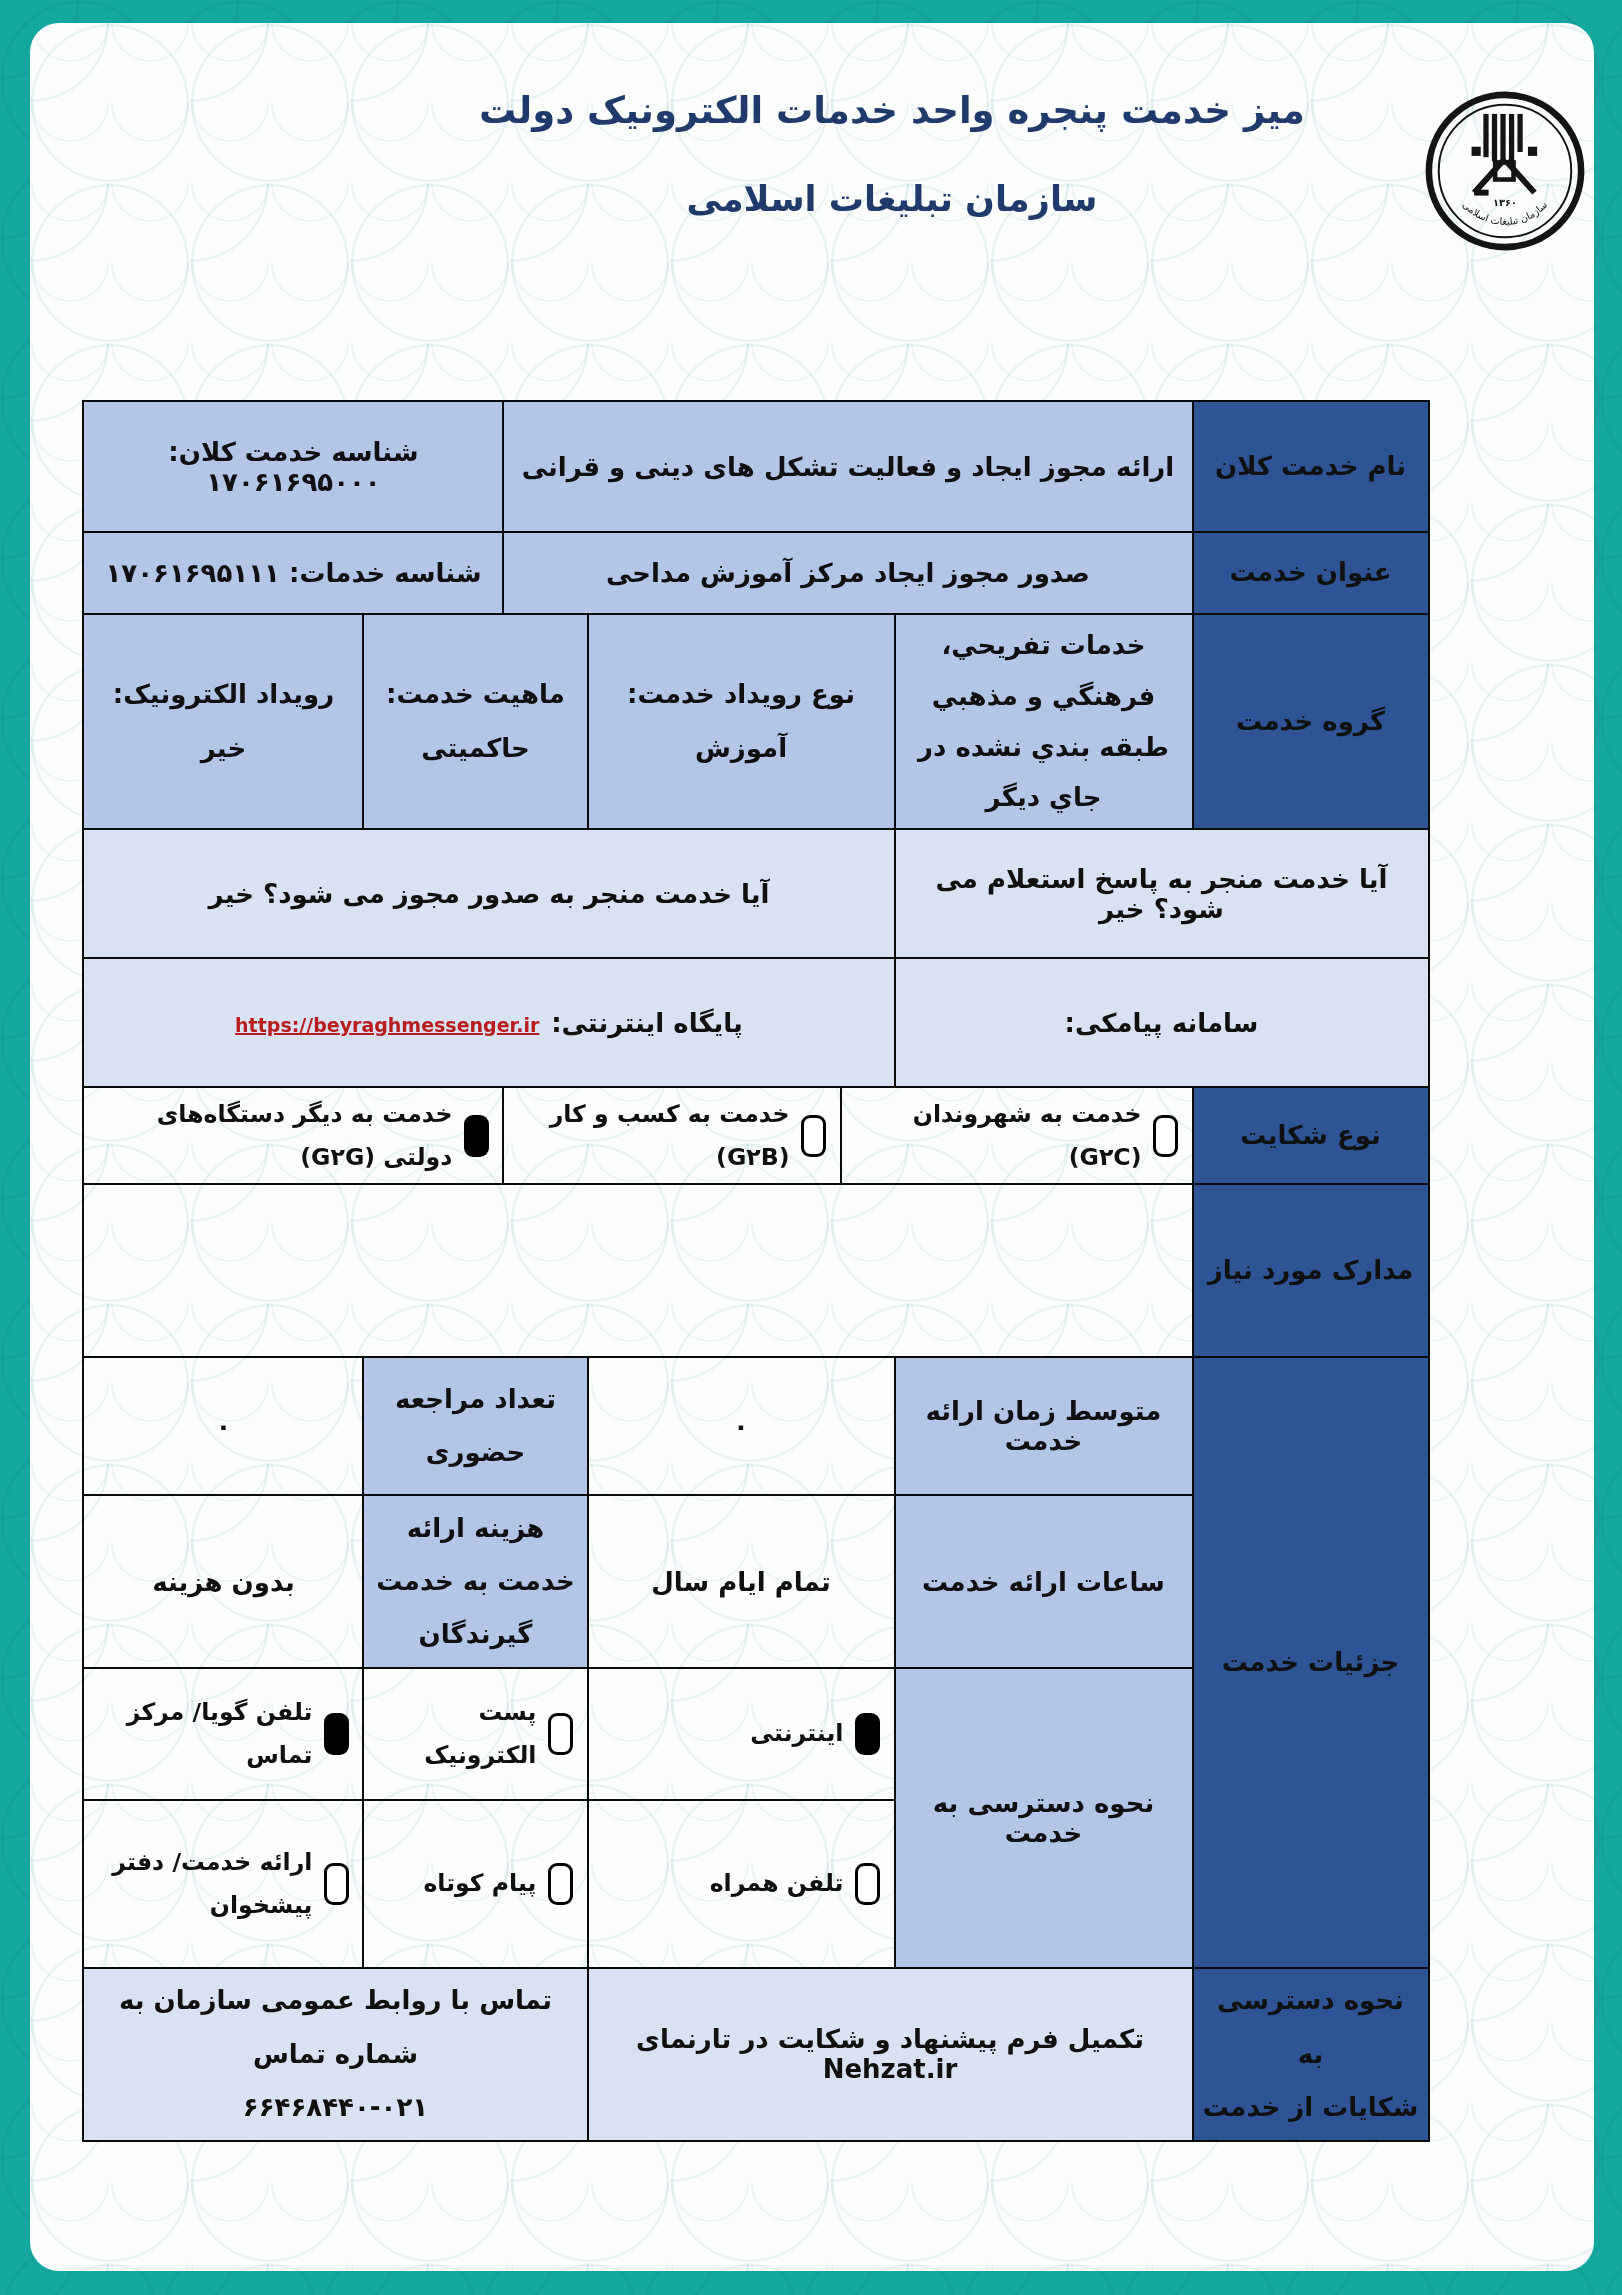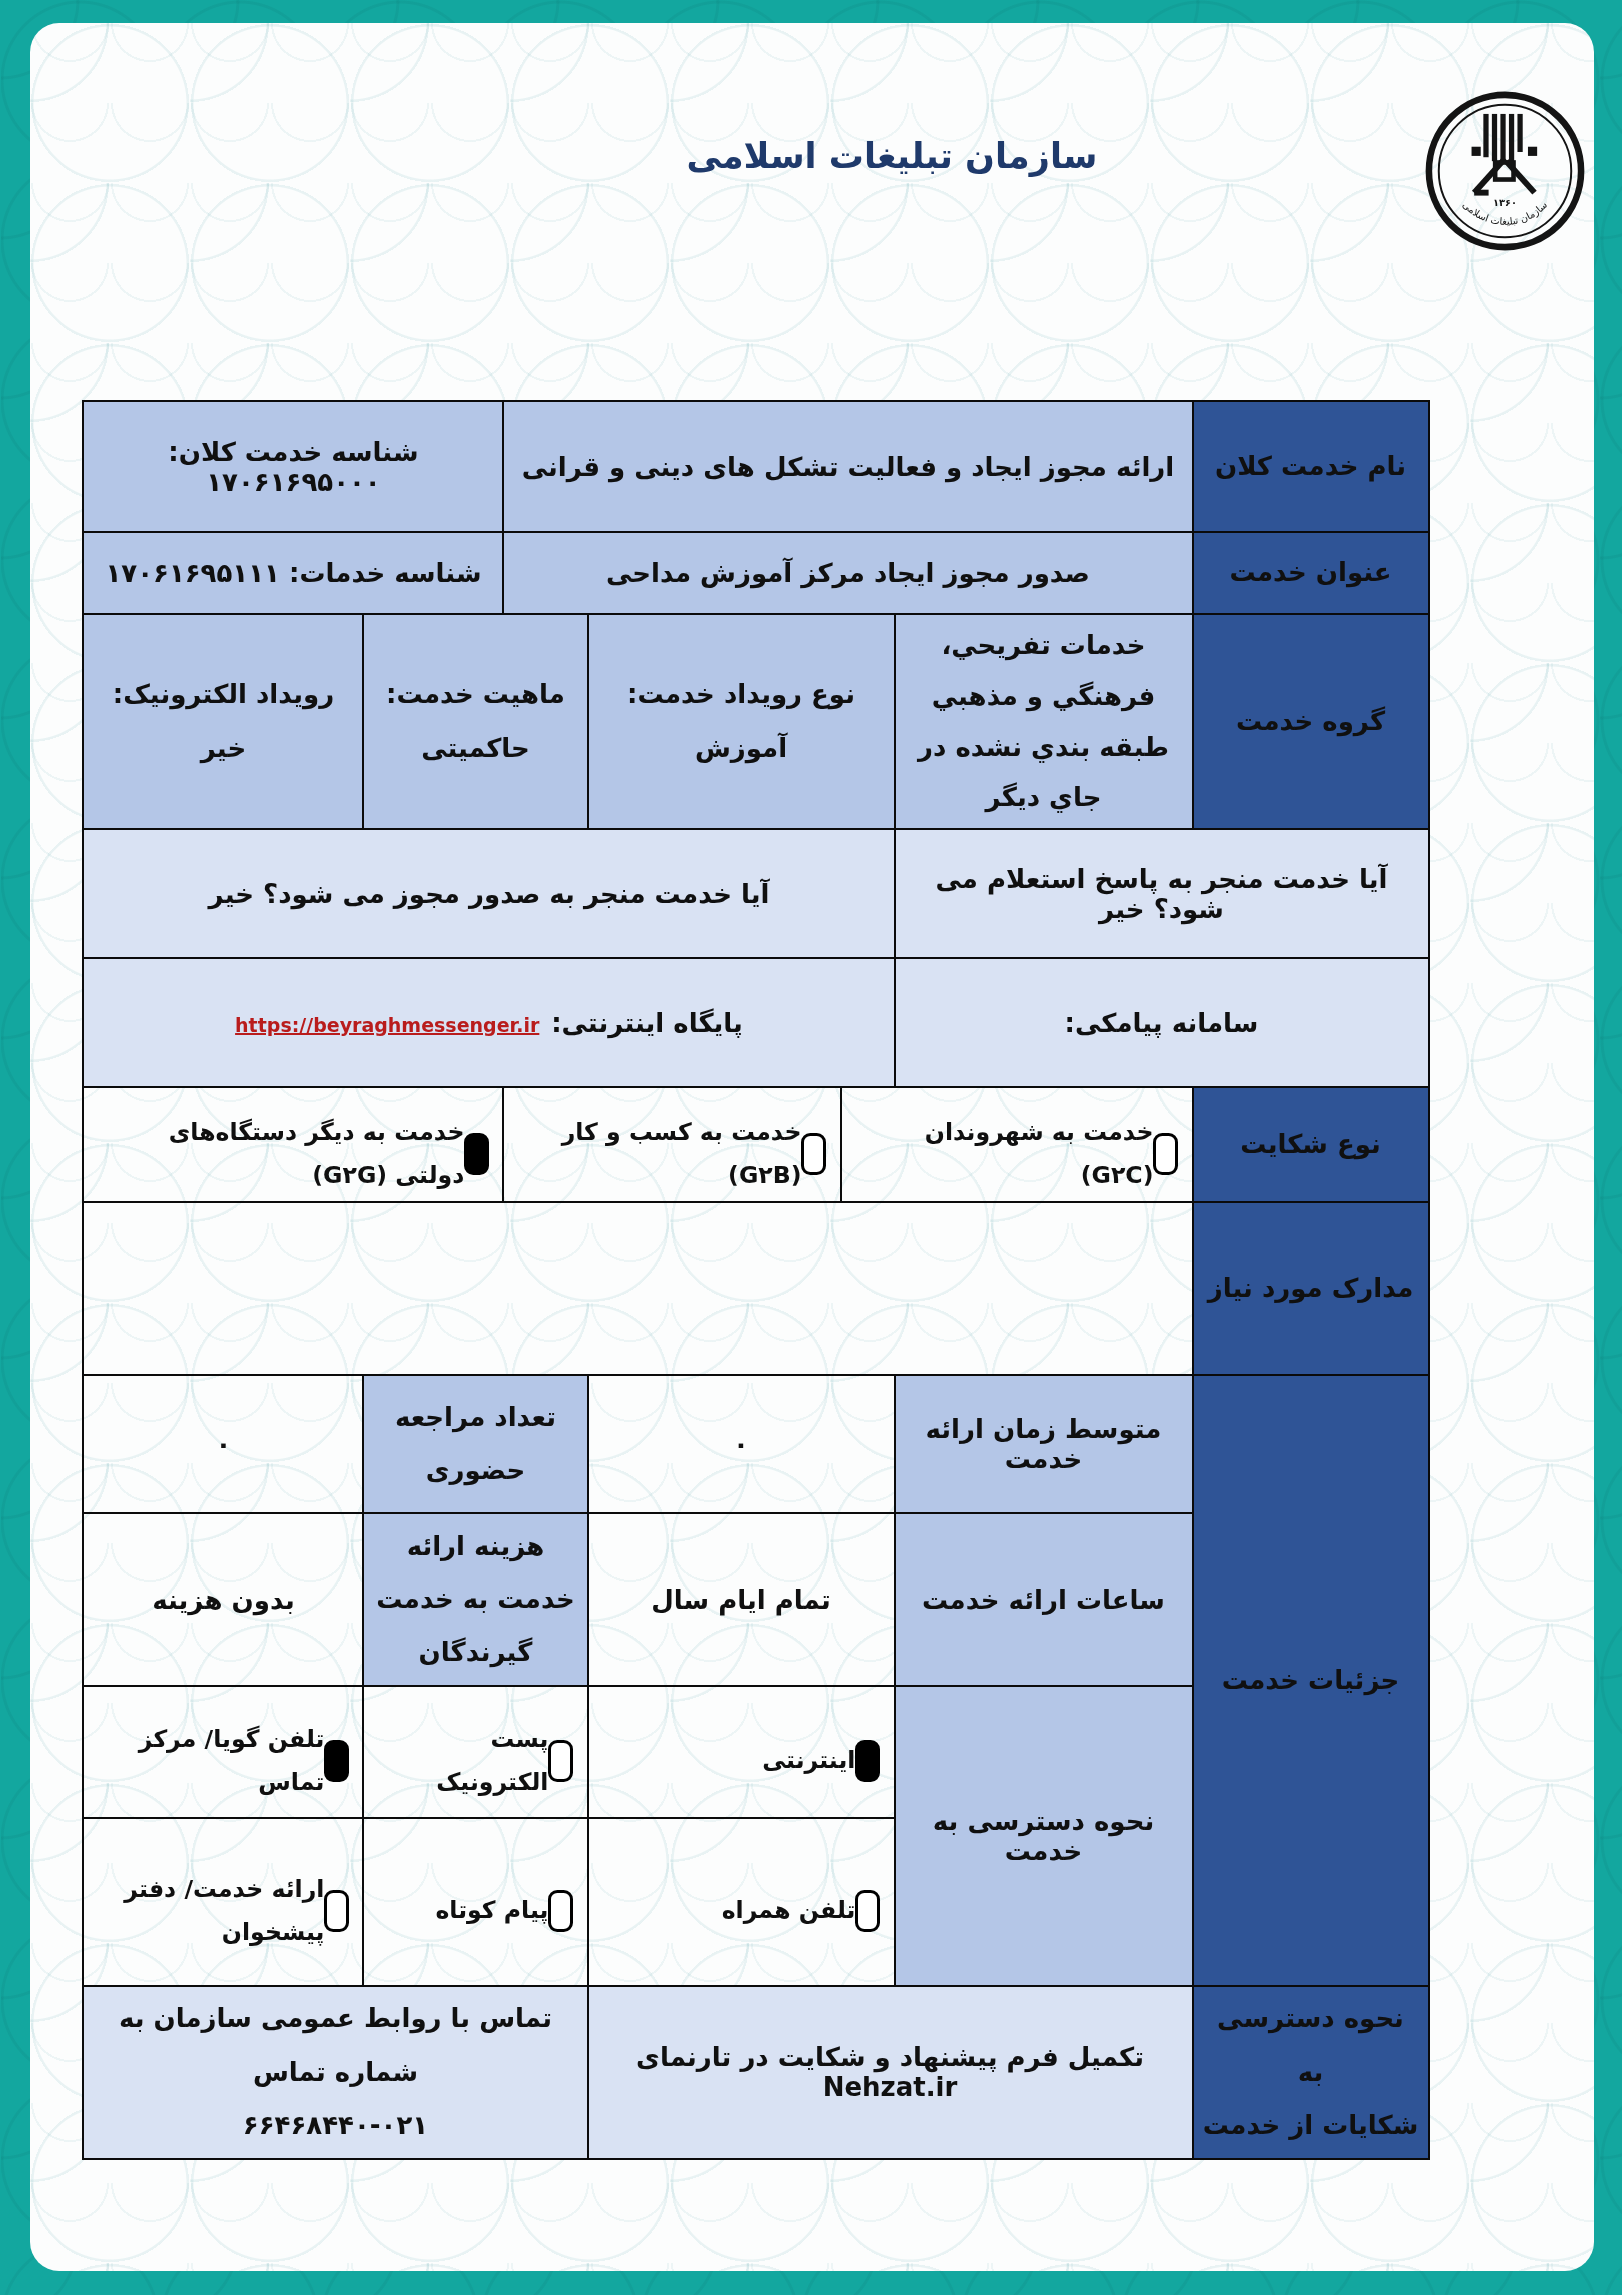--- a/index.html
+++ b/index.html
@@ -45,36 +45,37 @@
   }
   td.hdr { background:#2f5496; color:#ffffff; font-size:28px; line-height:1.9; }
   td.lb  { background:#b4c6e7;margin-left:28px; }
   td.ll  { background:#d9e2f3; }
   td.plain { background:transparent; }
   .two-line { line-height:2.05; }
   .wrap-loose { line-height:1.95; font-size:25.6px; }
   a.url { color:#b91c1c; text-decoration:underline; text-decoration-thickness:2px; font-size:19px; }
   .lbl-then-link > span { margin-left:11.8px; }
   
-  .cbrow { display:flex; align-items:center; justify-content:flex-start; gap:0; padding-right:3.9px;margin-top:18px; }
+  .cbrow { display:flex; align-items:center; justify-content:flex-start; gap:12px; padding-right:3.9px; }
   .checkbox {
     flex:0 0 auto; width:25px; height:42px;
     border:3.9px solid #000; border-radius:9.2px; background:#fff;
   }
   .checkbox.checked { background:#000; border-color:#000; }
   .cblabel { font-size:23.6px; line-height:1.8; text-align:right; }
   td.cbcell { padding:3.9px 6.6px; }
   .num { font-size:26px; }
 </style>
 </head>
 <body>
 
 <div class="page">
 
   <div class="titles">
+    <div class="title-1">میز خدمت پنجره واحد خدمات الکترونیک دولت</div>
     <div class="title-2">سازمان تبلیغات اسلامی</div>
   </div>
 
   <div class="logo">
     <svg viewBox="0 0 250 250" width="164" height="164">
       <circle cx="125" cy="125" r="116" fill="none" stroke="#141414" stroke-width="10"></circle>
       <circle cx="125" cy="125" r="101" fill="none" stroke="#141414" stroke-width="3"></circle>
 
       <g fill="#141414">
         <rect x="92" y="38" width="8" height="66"></rect>

